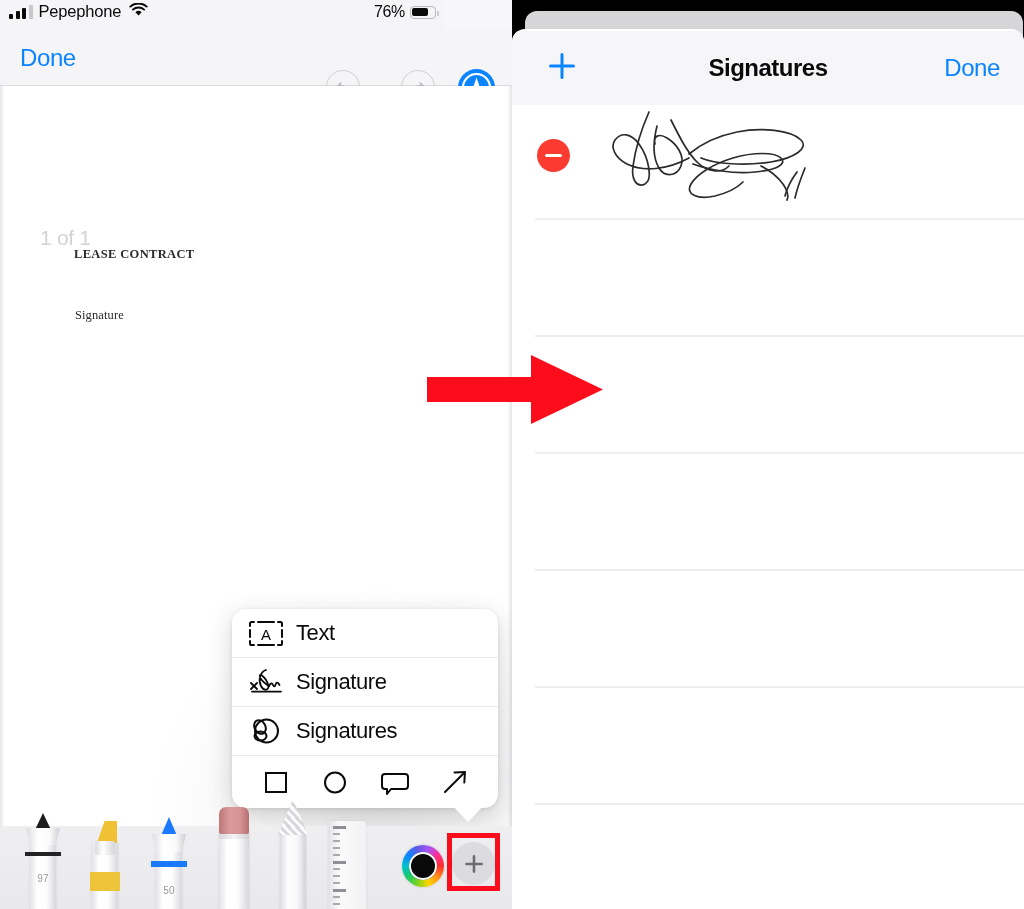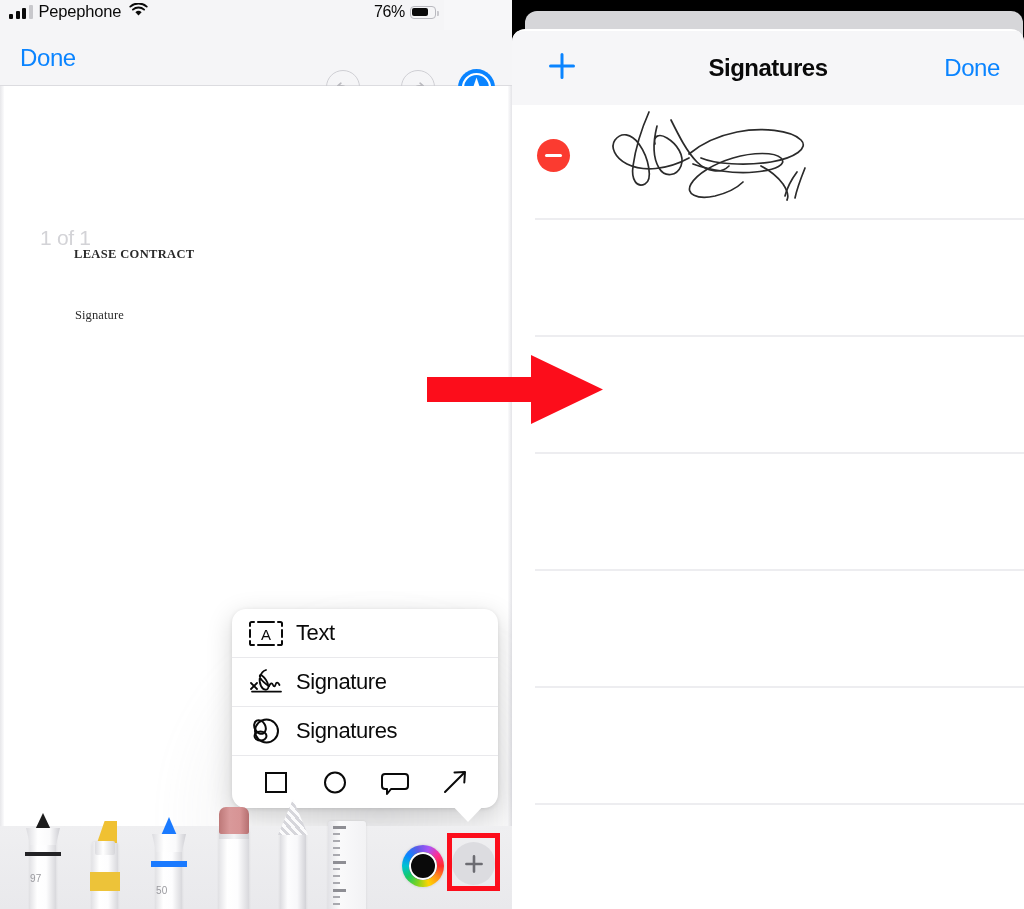--- a/index.html
+++ b/index.html
@@ -143,21 +143,21 @@
     background: linear-gradient(180deg, #efeff1 0%, #e9e9ec 100%);
   }
   .tool { position: absolute; bottom: -10px; }
   .pen-body {
     position: relative; width: 26px;
     background: linear-gradient(90deg,#e4e4e7 0%,#ffffff 28%,#fdfdfe 62%,#d8d8dc 100%);
     border-radius: 3px 3px 0 0;
     box-shadow: 0 0 3px rgba(0,0,0,0.09);
   }
   .pen-num {
-    position: absolute; left: 0; width: 100%; text-align: left;
+    position: absolute; left: 0; width: 100%; text-align: center;
     font-size: 10px; color: #9a9a9f; letter-spacing: 0.2px;
   }
   .tip-tri {
     position: absolute; left: 50%; transform: translateX(-50%);
     width: 0; height: 0;
   }
 
   .colorwheel {
     position: absolute; left: 402px; top: 845px; width: 42px; height: 42px;
     border-radius: 50%;

